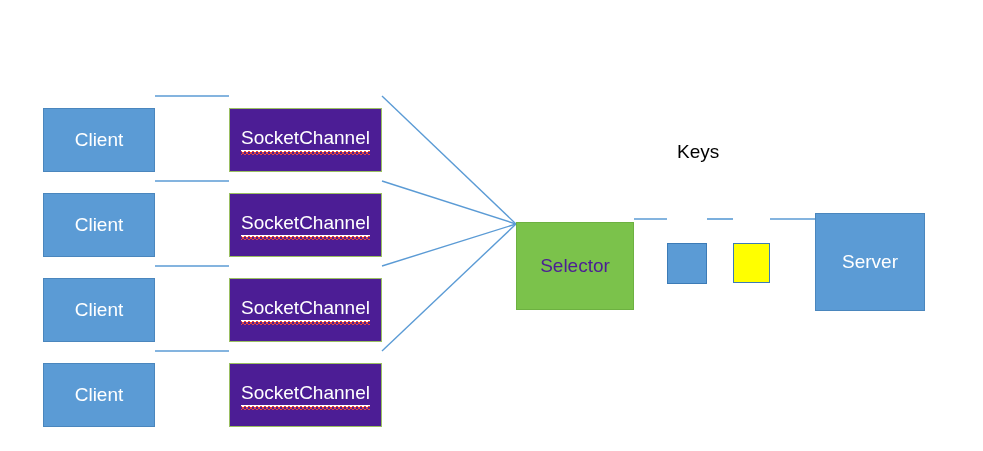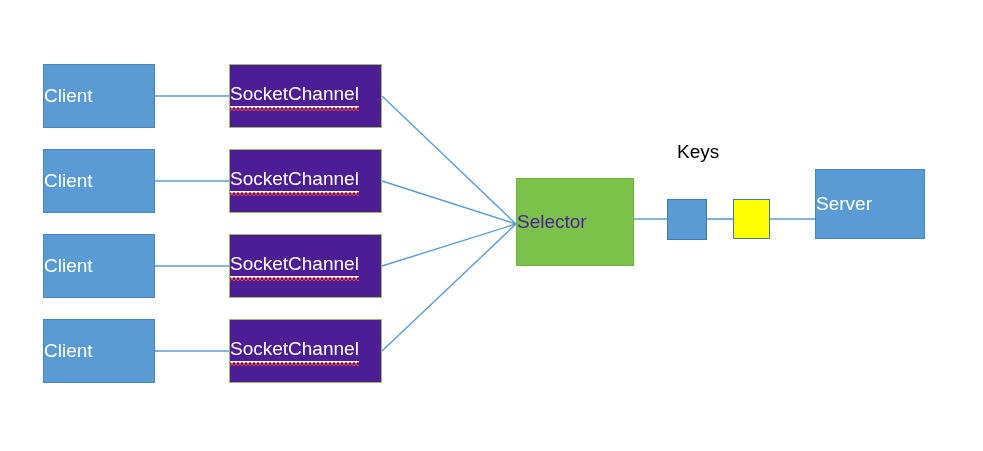--- a/index.html
+++ b/index.html
@@ -23,23 +23,24 @@
     top: 0;
     width: 983px;
     height: 451px;
     pointer-events: none;
   }
   .node {
     position: absolute;
     box-sizing: border-box;
     display: flex;
     align-items: center;
-    justify-content: flex-start;
+    justify-content: center;
     text-align: center;
     line-height: 1.1;
+    margin-top: 44px;
   }
   .node-client {
     background: #5B9BD5;
     border: 1px solid #4A86BD;
     color: #ffffff;
     font-size: 19px;
   }
   .node-socketchannel {
     background: #4c1d95;
     border: 1px solid #9ABF62;
@@ -146,17 +147,17 @@
 
   <div class="label-keys" style="left:677px; top:141px;">Keys</div>
 
   <div class="node node-key-blue" style="left:667px; top:199px; width:40px; height:41px;">
     <span></span>
   </div>
   <div class="node node-key-yellow" style="left:733px; top:199px; width:37px; height:40px;">
     <span></span>
   </div>
 
-  <div class="node node-server" style="left:815px; top:169px; width:110px; height:70px;">
+  <div class="node node-server" style="left:815px; top:169px; width:110px; height:98px;">
     <span>Server</span>
   </div>
 
 </div>
 
 </body></html>

